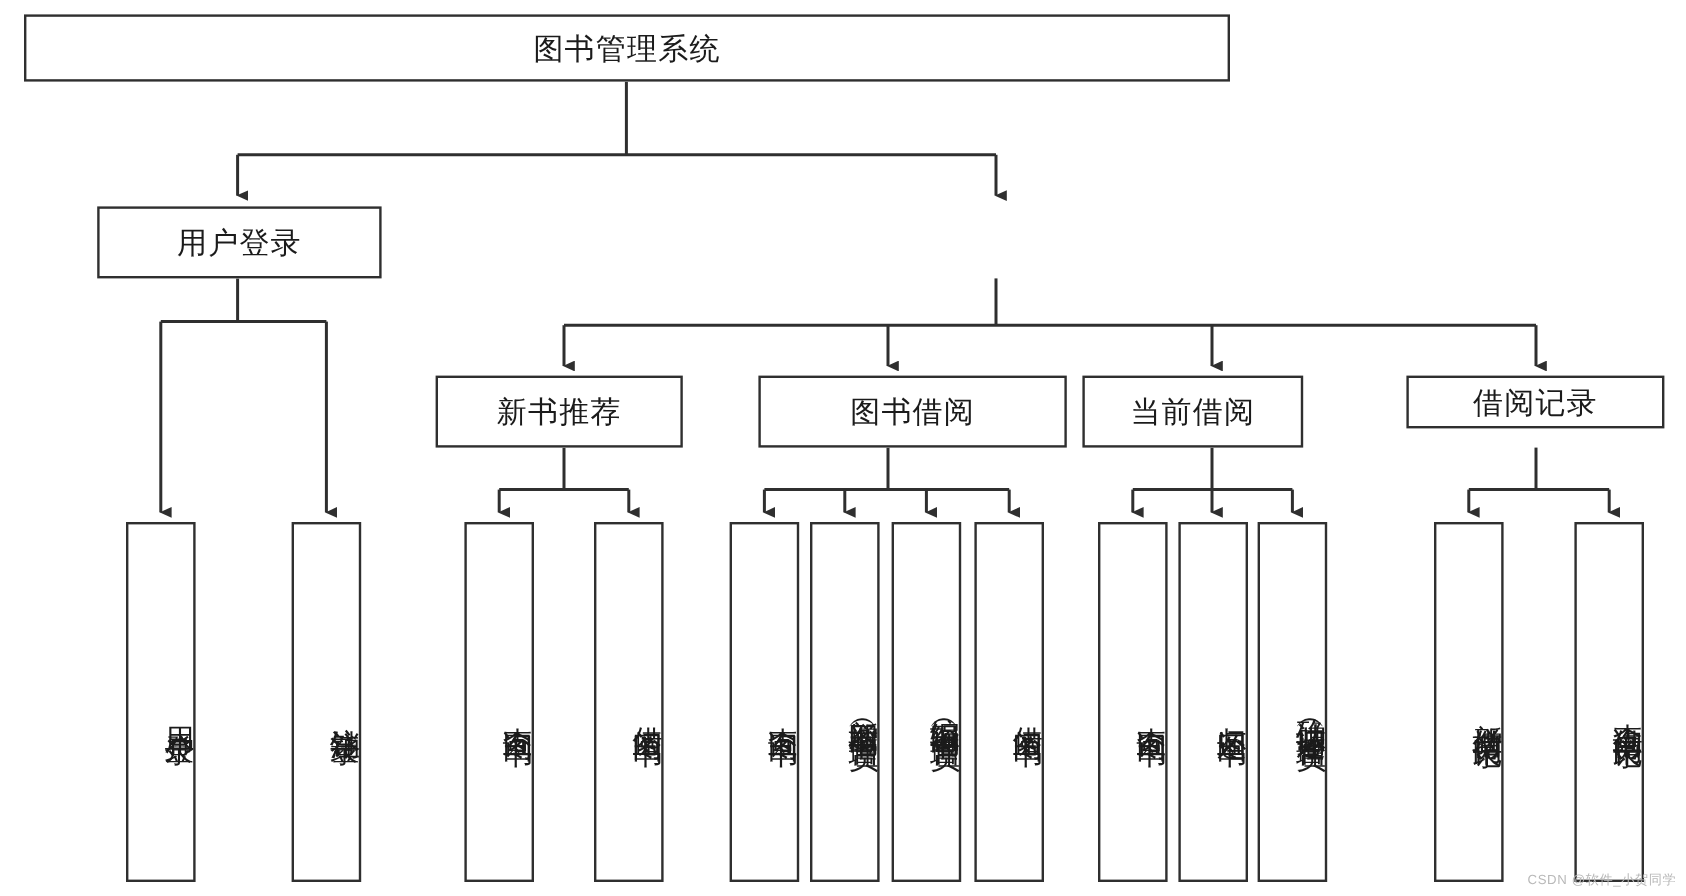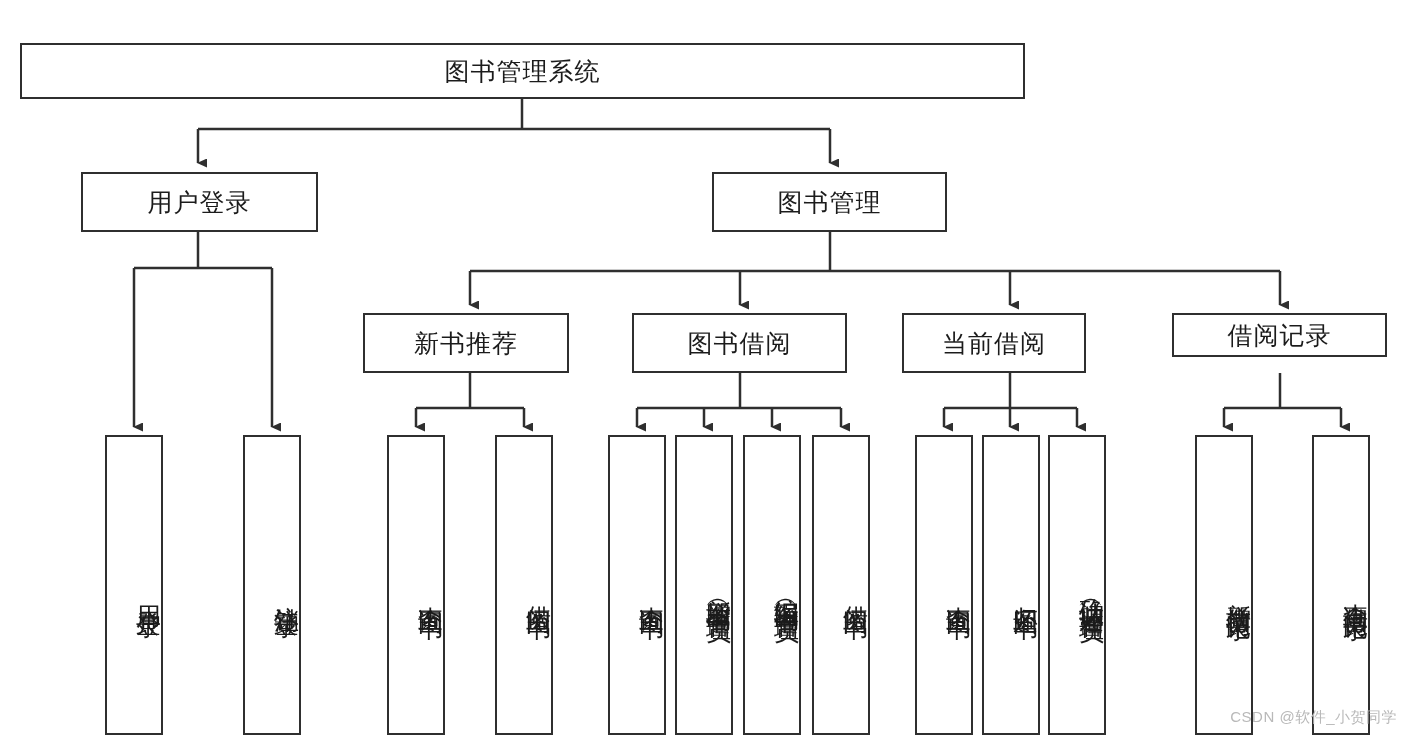--- a/index.html
+++ b/index.html
@@ -42,22 +42,22 @@
     line-height: 1;
     padding-top: 14px;
     align-items: flex-start;
     justify-content: center;
   }
   .node .lbl { display: block; white-space: pre; }
   .node.v .lbl { writing-mode: vertical-rl; text-orientation: upright; }
   #watermark {
     position: absolute;
     right: 8px;
-    bottom: 20px;
-    font-size: 15px;
+    bottom: 6px;
+    font-size: 11px;
     color: #b9b9b9;
     letter-spacing: 0.5px;
     white-space: nowrap;
   }
 </style>
 </head>
 <body>
 
 <div id="canvas">
 
@@ -104,35 +104,32 @@
       <path d="M1010,408 L1010,427" marker-end="url(#ah)"></path>
       <path d="M1077,408 L1077,427" marker-end="url(#ah)"></path>
 
       <path d="M1280,373 L1280,408"></path>
       <path d="M1224,408 L1341,408"></path>
       <path d="M1224,408 L1224,427" marker-end="url(#ah)"></path>
       <path d="M1341,408 L1341,427" marker-end="url(#ah)"></path>
     </g>
   </svg>
 
-  <div class="node h" style="left:20px; top:12px; width:1005px; height:56px;margin-top:31px;">
+  <div class="node h" style="left:20px; top:12px; width:1005px; height:56px;">
     <span class="lbl">图书管理系统</span>
   </div>
 
   <div class="node h" style="left:81px; top:172px; width:237px; height:60px;">
     <span class="lbl">用户登录</span>
   </div>
-  <div class="node h" style="left:712px; top:172px; width:235px; height:60px;">
-    <span class="lbl">图书管理</span>
-  </div>
 
   <div class="node h" style="left:363px; top:313px; width:206px; height:60px;">
     <span class="lbl">新书推荐</span>
   </div>
-  <div class="node h" style="left:632px; top:313px; width:215px; height:60px;align-items:center;">
+  <div class="node h" style="left:632px; top:313px; width:257px; height:60px;align-items:center;">
     <span class="lbl">图书借阅</span>
   </div>
   <div class="node h" style="left:902px; top:313px; width:184px; height:60px;">
     <span class="lbl">当前借阅</span>
   </div>
   <div class="node h" style="left:1172px; top:313px; width:215px; height:44px;">
     <span class="lbl">借阅记录</span>
   </div>
 
   <div class="node v" style="left:105px; top:435px; width:58px; height:300px;">

